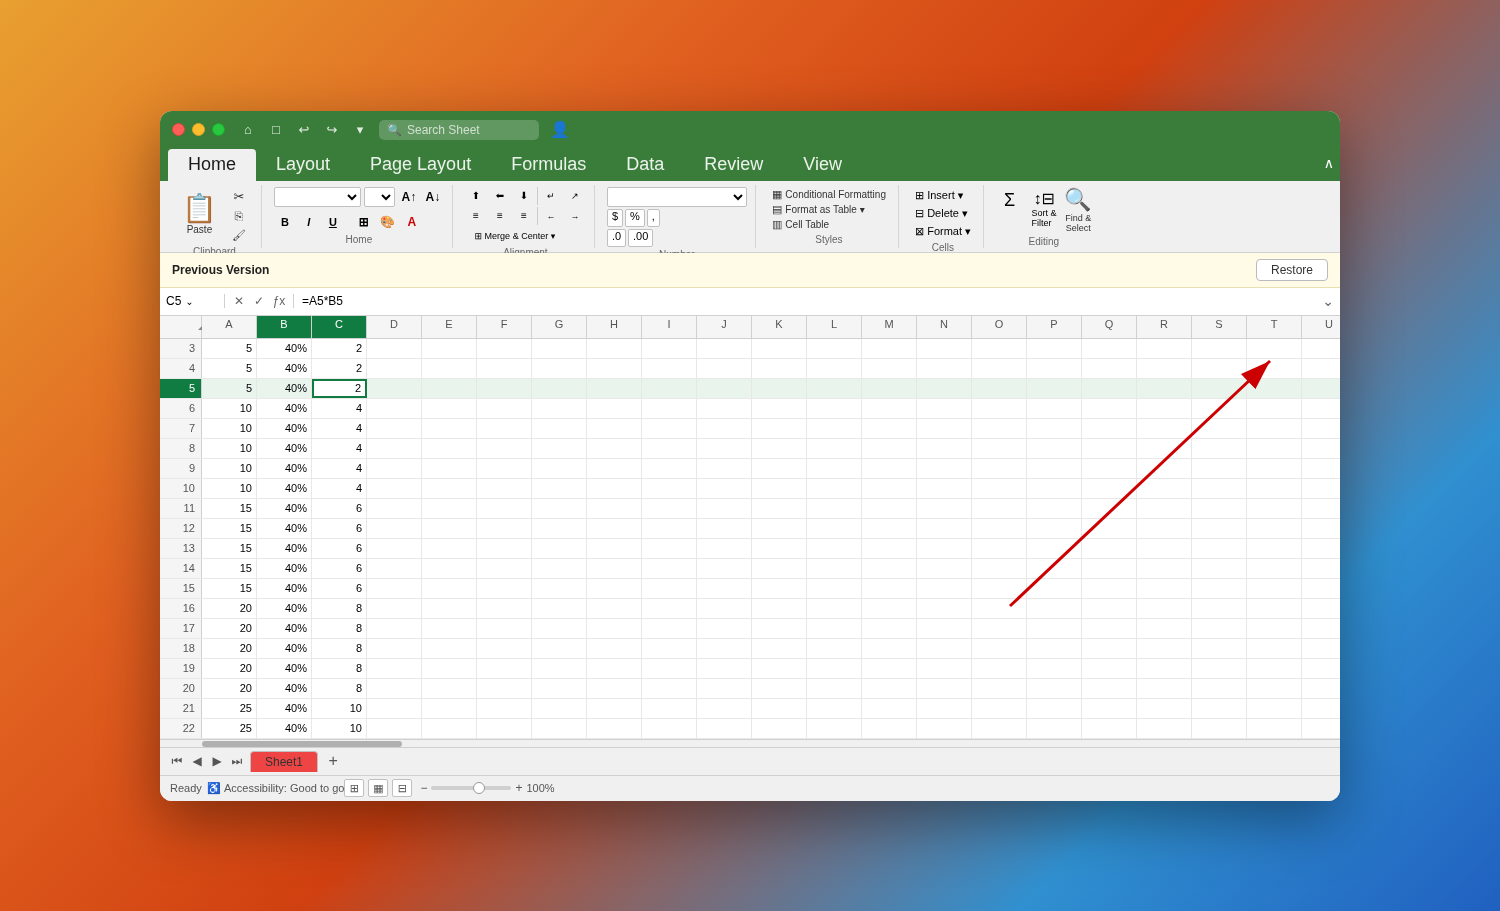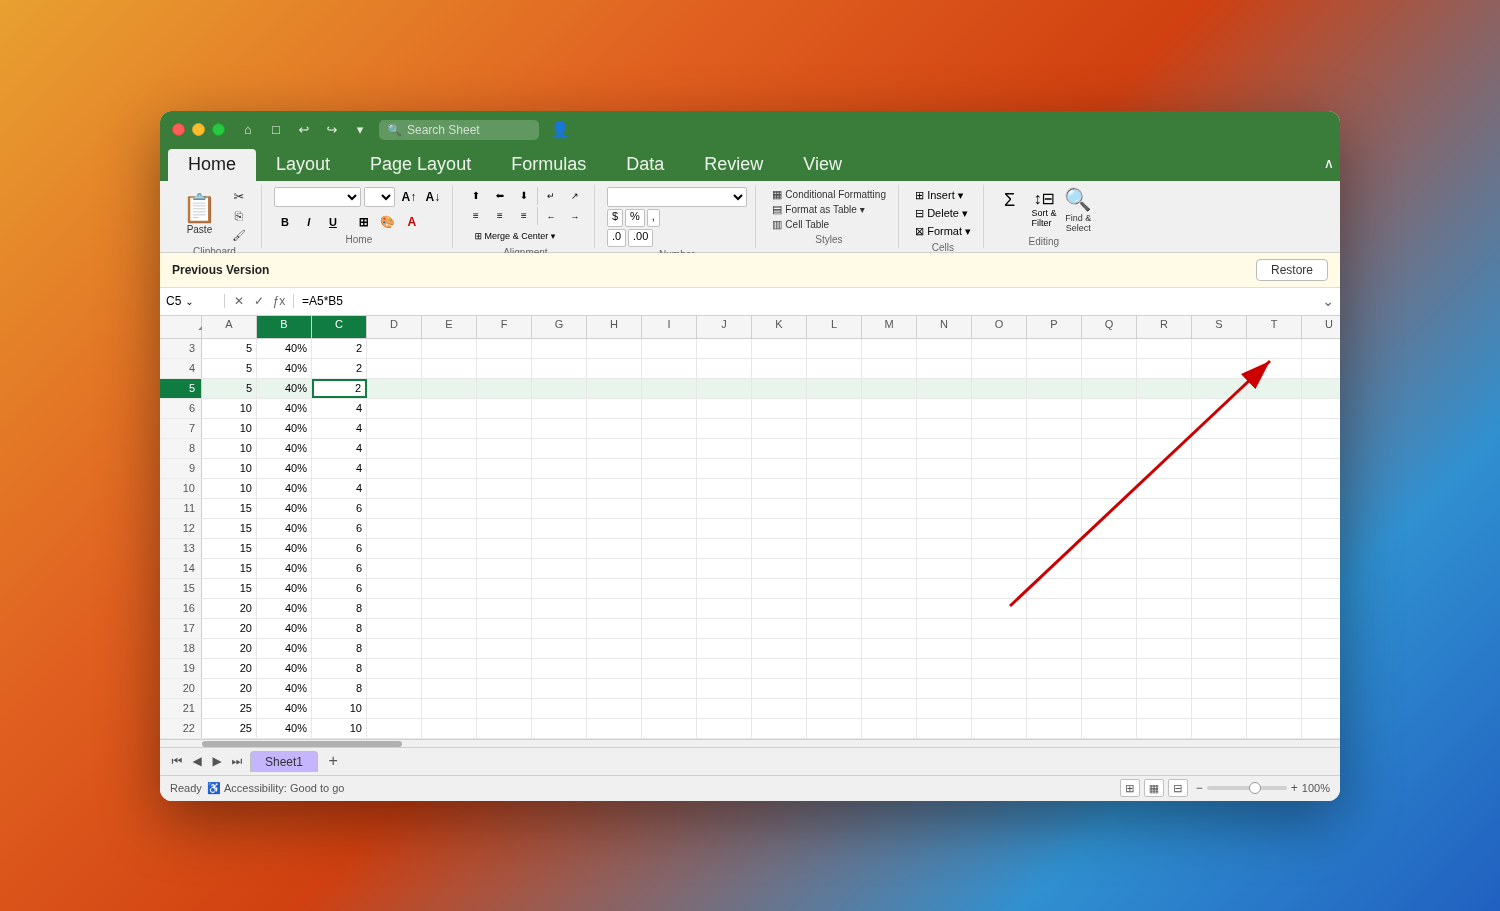--- a/index.html
+++ b/index.html
@@ -464,21 +464,20 @@
     .status-bar {
       height: 26px;
       background: #f0f0f0;
       border-top: 1px solid #d0d0d0;
       display: flex;
       align-items: center;
       padding: 0 10px;
       font-size: 11px;
       color: #555;
       flex-shrink: 0;
-      justify-content: space-between;
     }
     .status-left { display: flex; align-items: center; gap: 6px; }
     .status-right { display: flex; align-items: center; gap: 8px; }
     .view-btns { display: flex; gap: 4px; }
     .view-btn {
       width: 20px;
       height: 18px;
       display: flex;
       align-items: center;
       justify-content: center;
@@ -530,21 +529,21 @@
       width: 18px;
       height: 18px;
       display: flex;
       align-items: center;
       justify-content: center;
       cursor: pointer;
       font-size: 12px;
       color: #555;
     }
     .sheet-tab {
-      background: #c4b5fd;
+      background: #ef4444;
       border: 1px solid #c0c0c0;
       border-bottom: none;
       border-radius: 4px 4px 0 0;
       padding: 3px 14px;
       font-size: 12px;
       cursor: pointer;
       color: #333;
     }
     .add-sheet-btn {
       width: 22px;

